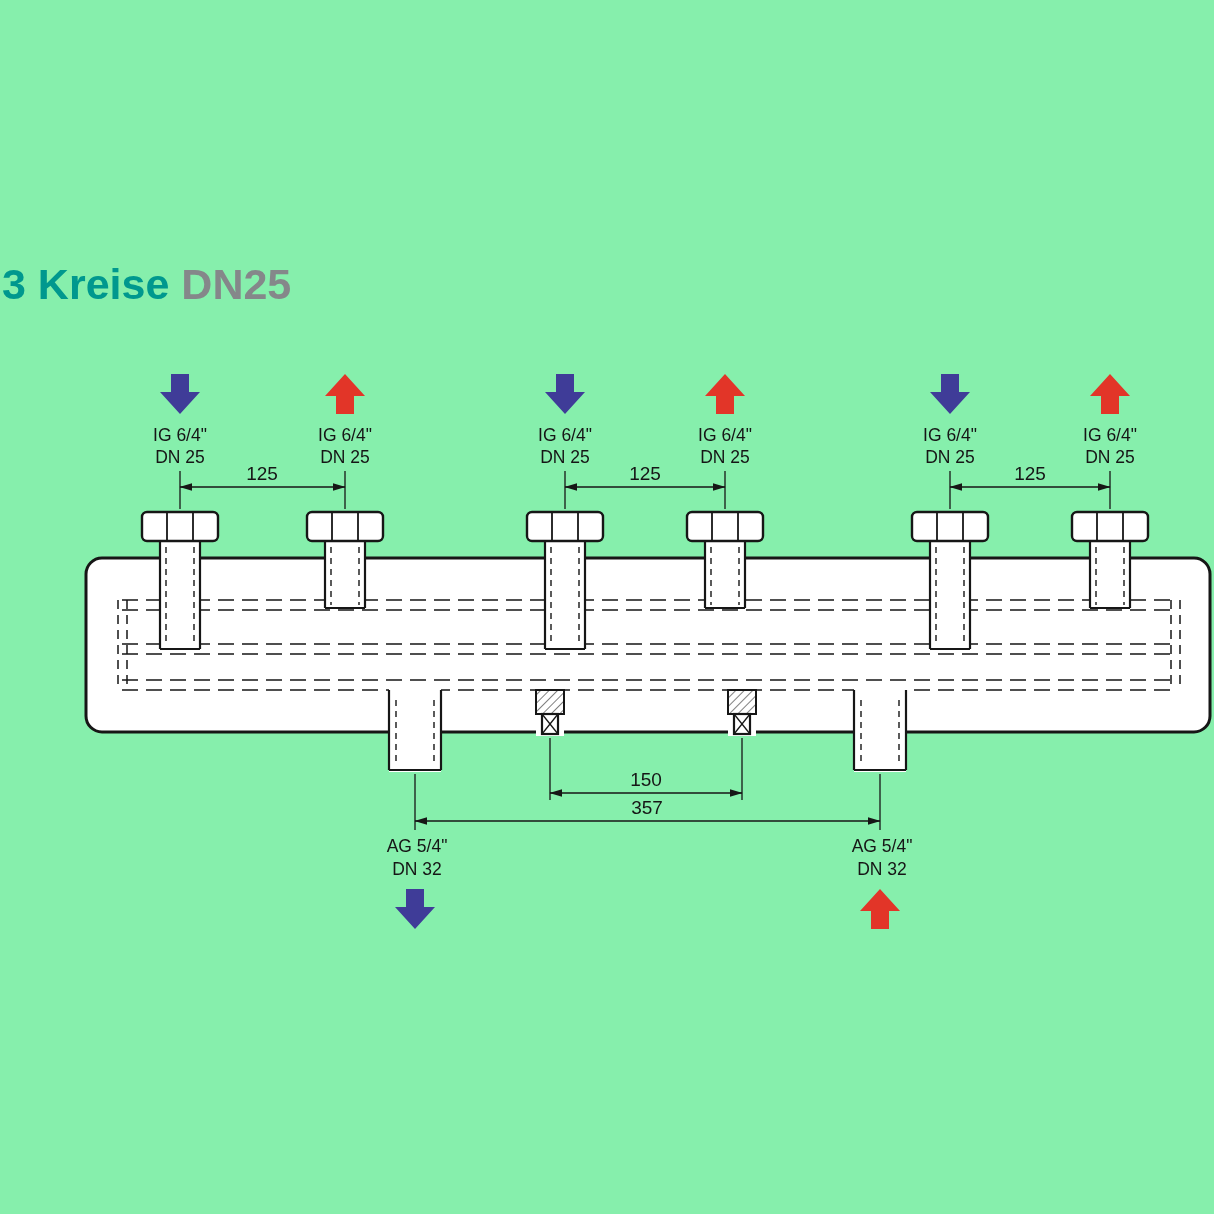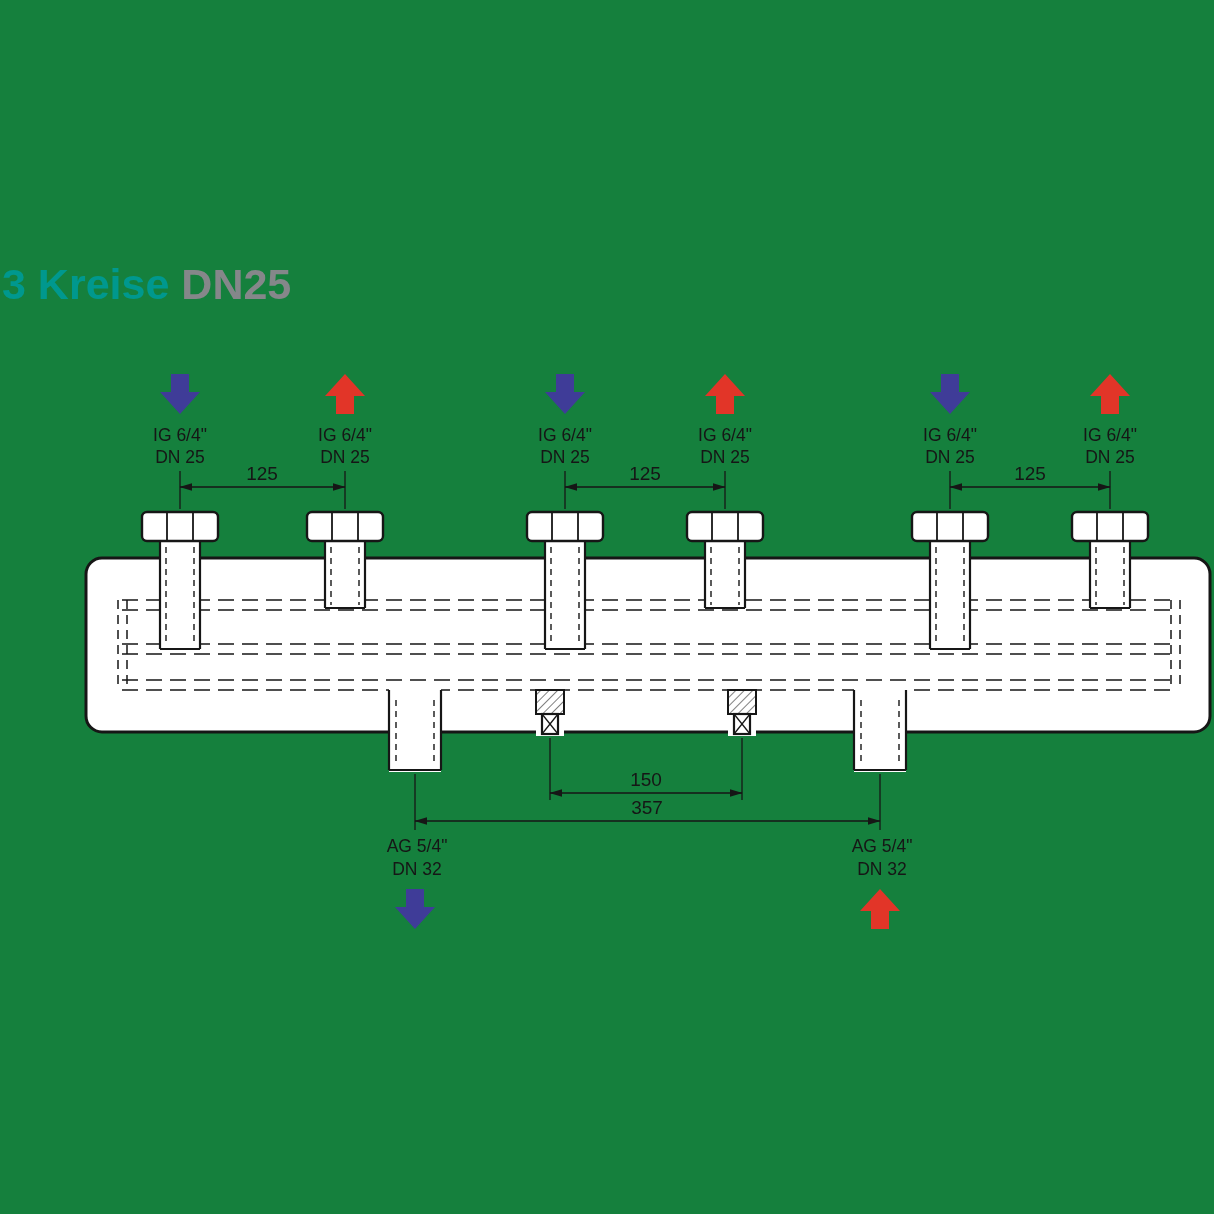--- a/index.html
+++ b/index.html
@@ -1,16 +1,16 @@
 <!DOCTYPE html>
 <html><head>
 <meta charset="utf-8">
 <style>
   html,body{margin:0;padding:0;background:#ffffff;}
-  .canvas{position:relative;width:1214px;height:1214px;background:#15803d;overflow:hidden;
+  .canvas{position:relative;width:1214px;height:1214px;background:#86efac;overflow:hidden;
           font-family:"Liberation Sans", sans-serif;}
   svg{display:block;}
   
   .shell{fill:#ffffff;stroke:#161616;stroke-width:3;}
   .s2{stroke:#161616;stroke-width:2.2;fill:none;}
   .s2f{stroke:#161616;stroke-width:2.2;fill:#ffffff;}
   .inner{stroke:#161616;stroke-width:1.7;fill:none;stroke-dasharray:16 8;}
   .cap{stroke:#161616;stroke-width:1.5;fill:none;stroke-dasharray:9 6;}
   .thr{stroke:#161616;stroke-width:1.4;fill:none;stroke-dasharray:6 5;}
   .dim{stroke:#161616;stroke-width:1.3;fill:none;}

